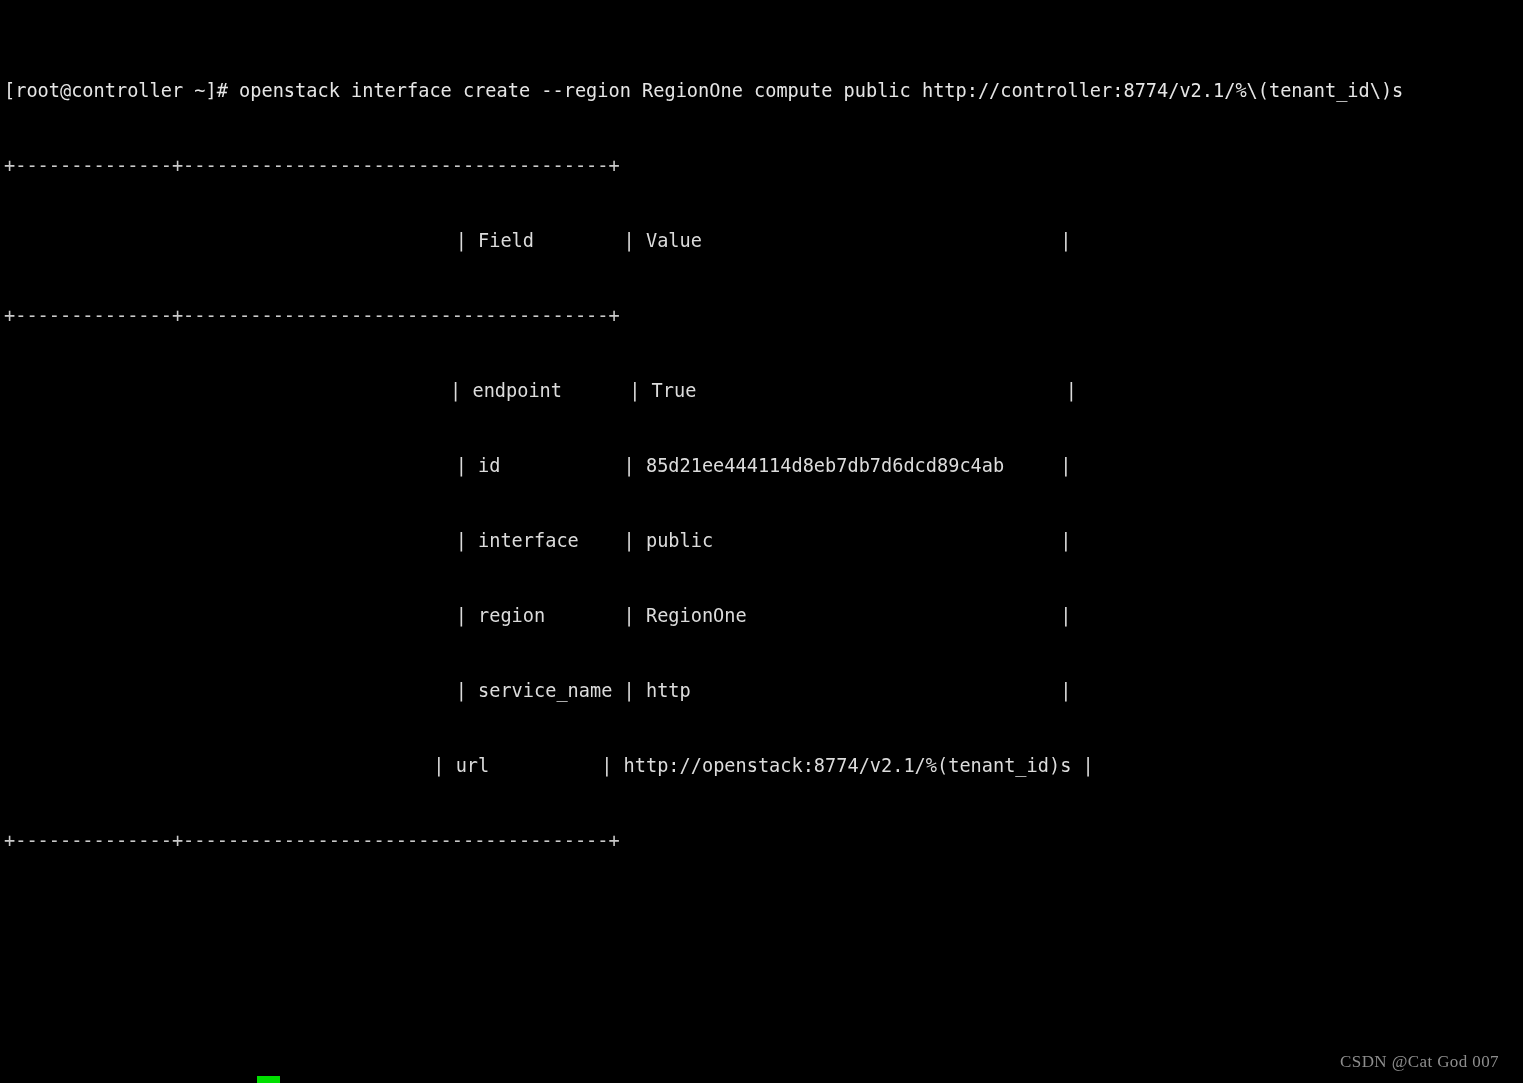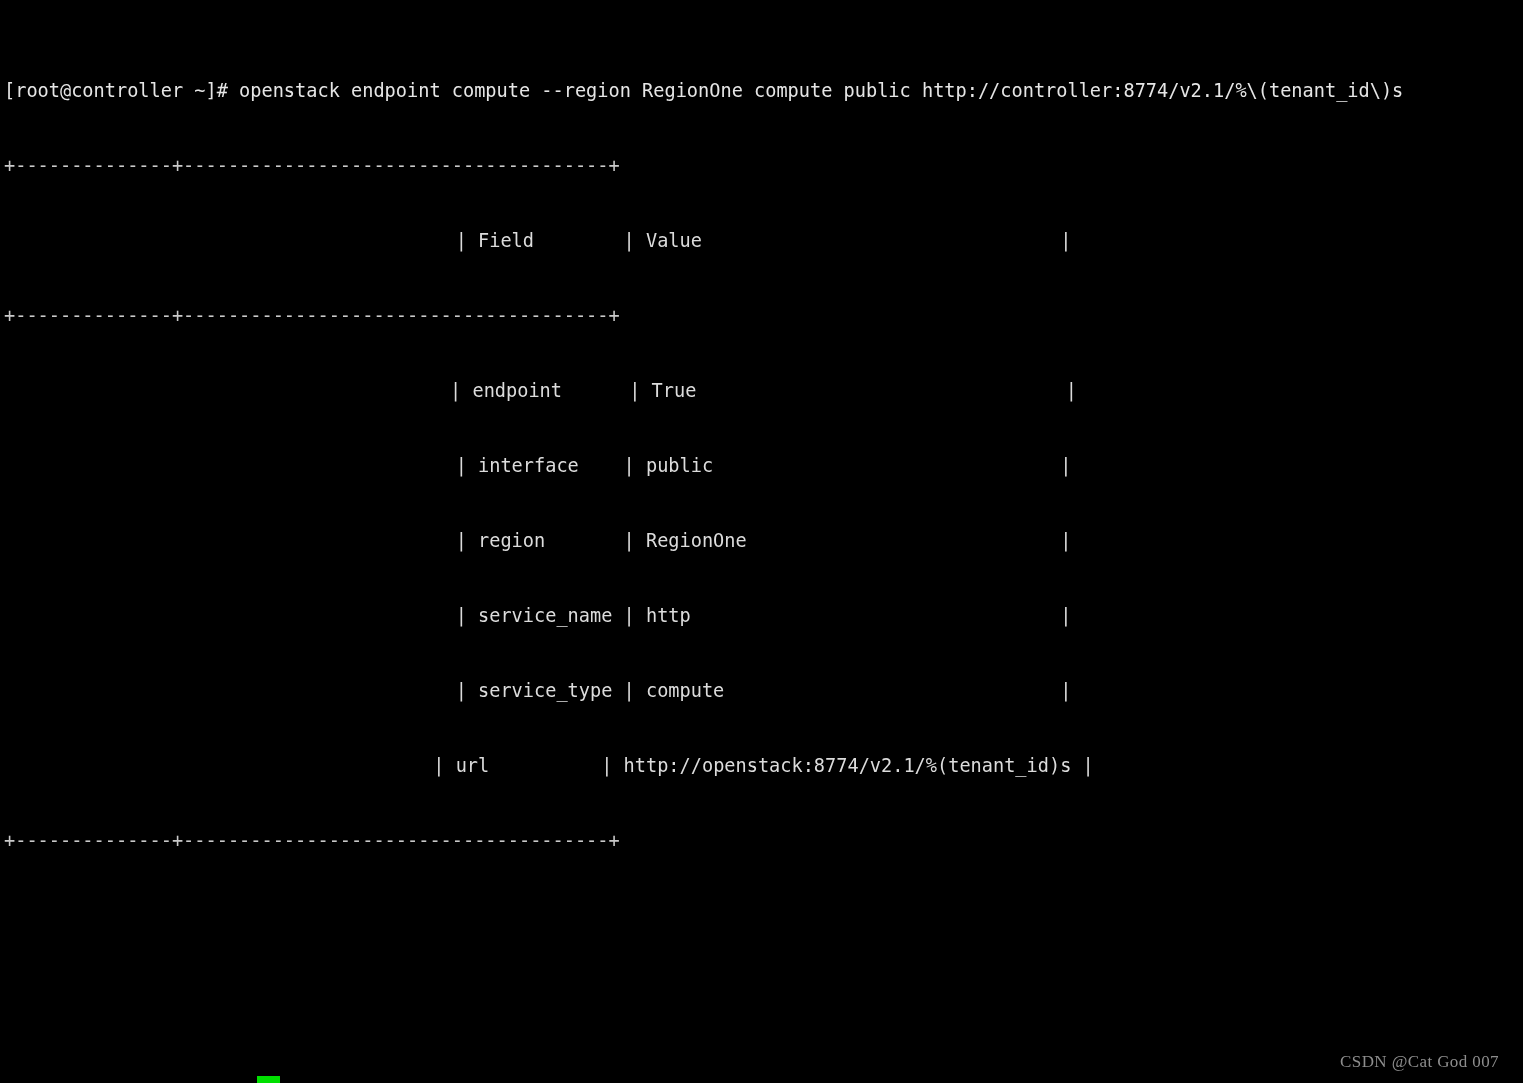--- a/index.html
+++ b/index.html
@@ -62,29 +62,29 @@
     letter-spacing: 0.4px;
     opacity: 0.92;
   }
 </style>
 </head>
 <body>
 
 <div id="terminal">
   <div class="screen">
 
-    <div class="line cmd">[root@controller ~]# openstack endpoint compute --region RegionOne compute public http://controller:8774/v2.1/%\(tenant_id\)s</div>
+    <div class="line cmd">[root@controller ~]# openstack interface create --region RegionOne compute public http://controller:8774/v2.1/%\(tenant_id\)s</div>
     <div class="line rule">+--------------+--------------------------------------+</div>
     <div class="line row">| Field        | Value                                |</div>
     <div class="line rule">+--------------+--------------------------------------+</div>
     <div class="line row">| endpoint      | True                                 |</div>
+    <div class="line row">| id           | 85d21ee444114d8eb7db7d6dcd89c4ab     |</div>
     <div class="line row">| interface    | public                               |</div>
     <div class="line row">| region       | RegionOne                            |</div>
     <div class="line row">| service_name | http                                 |</div>
-    <div class="line row">| service_type | compute                              |</div>
     <div class="line row">| url          | http://openstack:8774/v2.1/%(tenant_id)s |</div>
     <div class="line rule">+--------------+--------------------------------------+</div>
 
     
     
     
     
     
     
     

